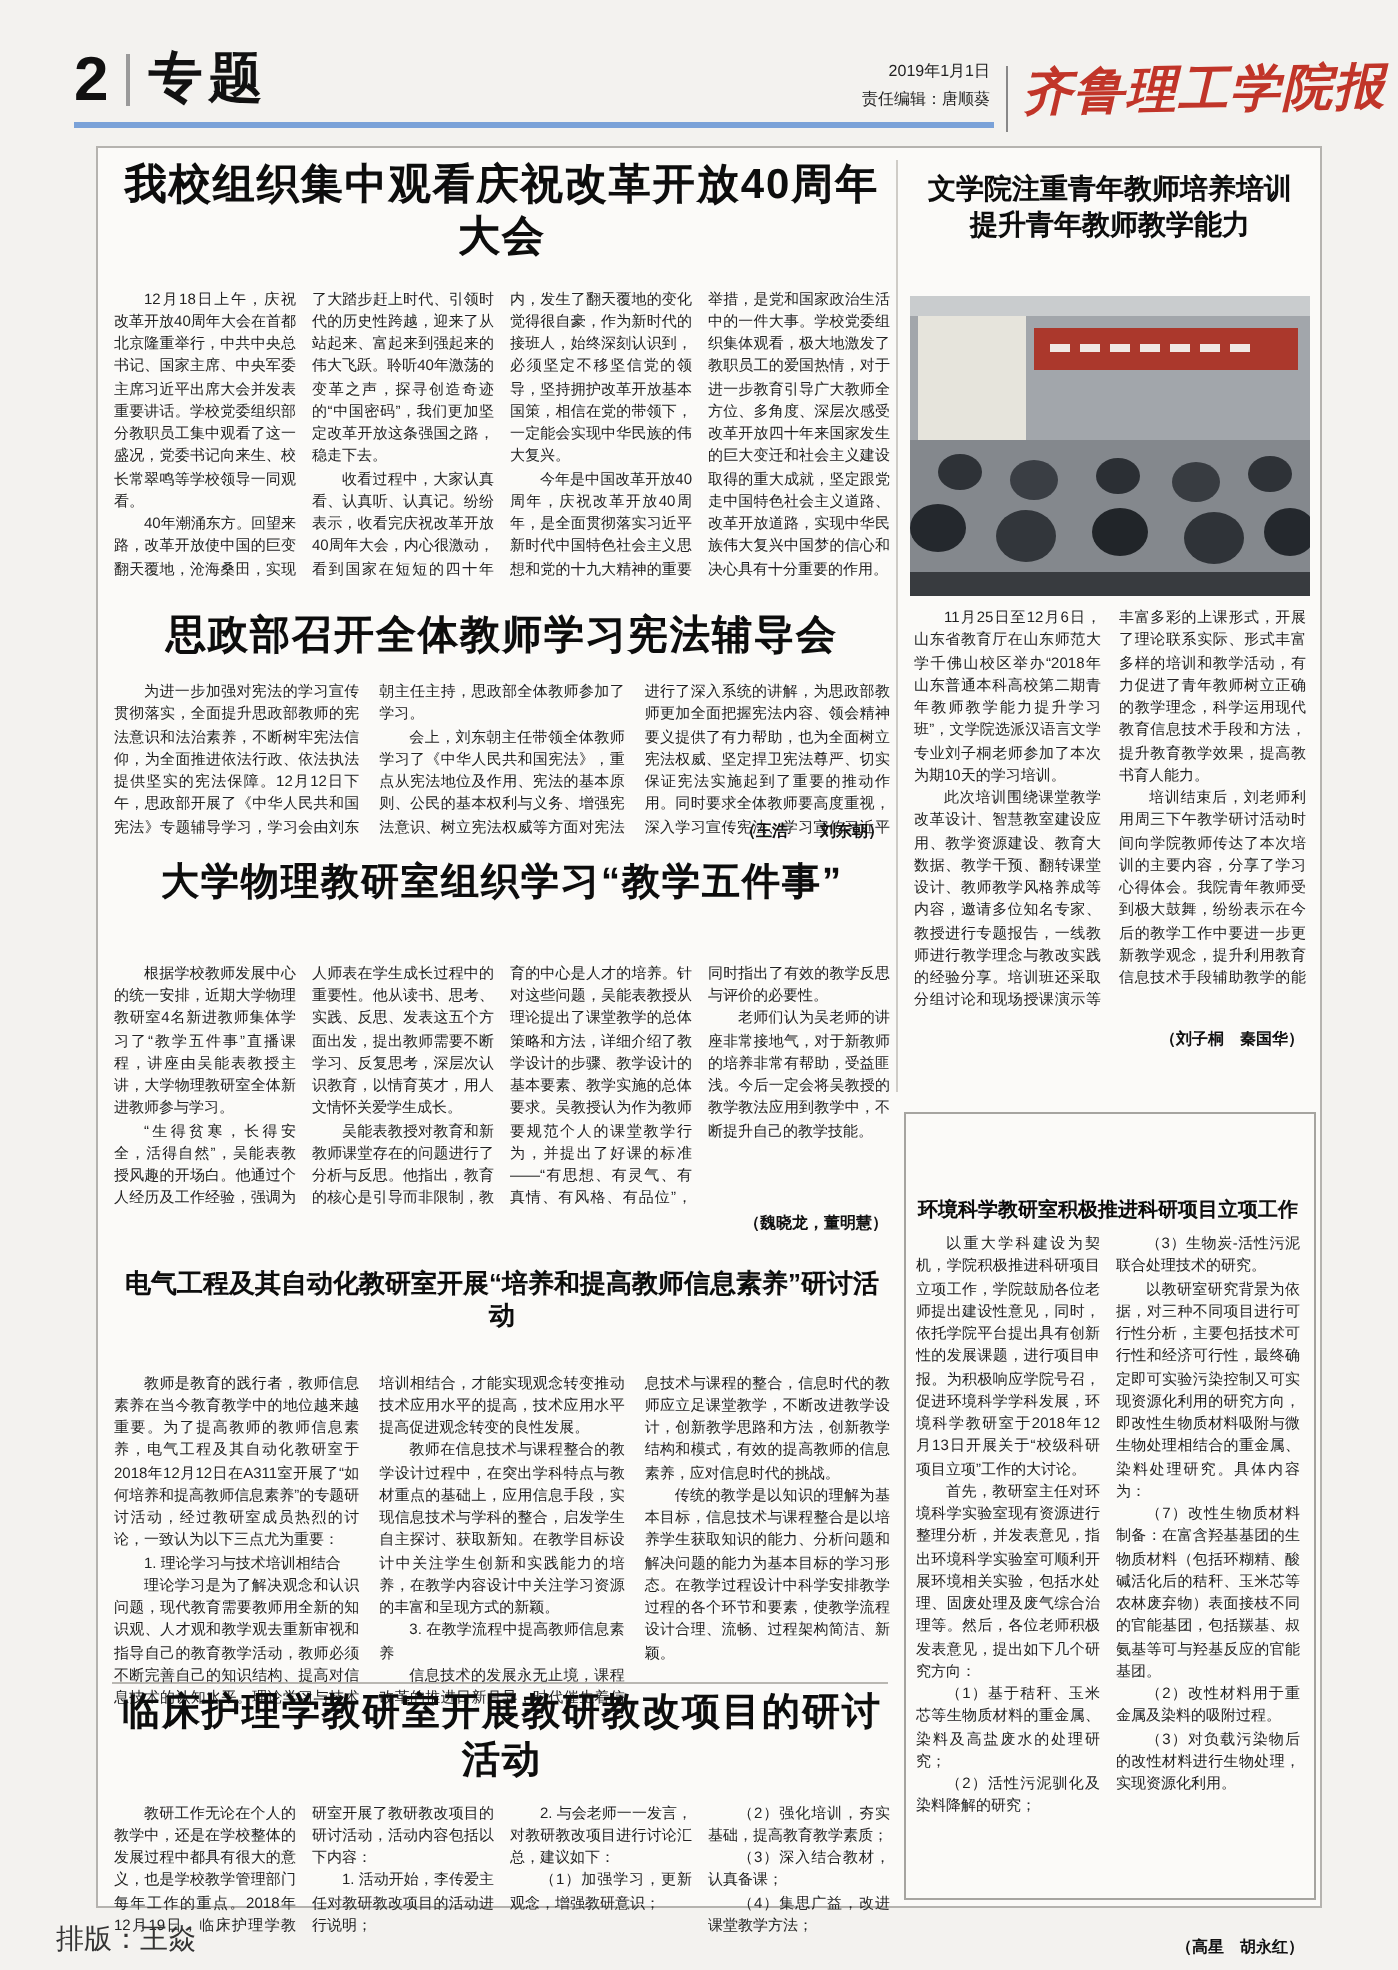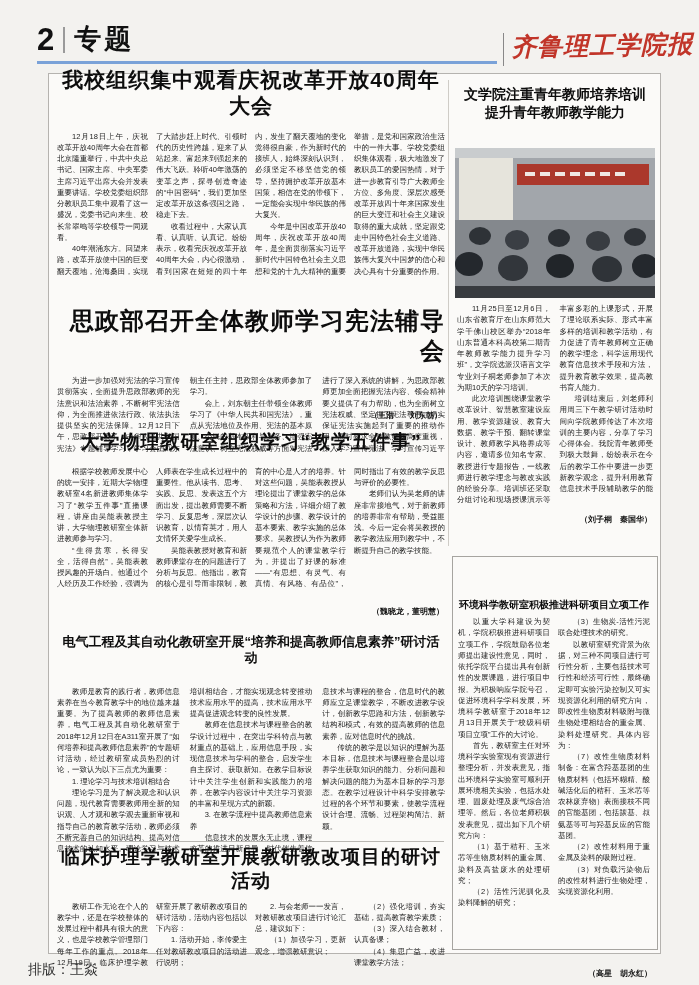--- a/index.html
+++ b/index.html
@@ -19,29 +19,29 @@
   
   #frame{position:absolute;left:48px;top:73px;width:611px;height:879px;border:1px solid #b5b3af;background:#fbfaf8;}
   #vrule{position:absolute;left:448px;top:80px;width:1px;height:466px;background:#cfccc7;}
   #hrule-bottom{position:absolute;left:56px;top:841px;width:388px;height:1px;background:#b9b7b2;}
   
   .atitle{font-weight:900;text-align:center;color:#0d0d0d;line-height:1.25;letter-spacing:1px;}
   .abody{font-size:7.5px;line-height:1.5;color:#222;text-align:justify;overflow:hidden;}
   .abody p{margin:0;text-indent:2em;}
   .byline{position:absolute;font-size:8px;font-weight:bold;color:#111;text-align:right;}
   
-  #a1{position:absolute;left:57px;top:67px;width:388px;}
+  #a1{position:absolute;left:57px;top:80px;width:388px;}
   #a1 .atitle{font-size:21px;}
   #a1 .abody{margin-top:11px;column-count:4;column-gap:8px;height:168px;}
   #a2{position:absolute;left:57px;top:306px;width:388px;}
-  #a2 .atitle{font-size:24px;text-align:right;}
+  #a2 .atitle{font-size:20px;}
   #a2 .abody{margin-top:9px;column-count:3;column-gap:10px;height:82px;}
   #a3{position:absolute;left:57px;top:430px;width:388px;}
   #a3 .atitle{font-size:19px;}
-  #a3 .abody{margin-top:12px;column-count:4;column-gap:8px;height:146px;}
+  #a3 .abody{margin-top:27px;column-count:4;column-gap:8px;height:146px;}
   #a4{position:absolute;left:57px;top:634px;width:388px;}
   #a4 .atitle{font-size:13px;letter-spacing:0;}
   #a4 .abody{margin-top:19px;column-count:3;column-gap:10px;height:172px;}
   #a5{position:absolute;left:57px;top:845px;width:388px;}
   #a5 .atitle{font-size:19px;}
   #a5 .abody{margin-top:8px;column-count:4;column-gap:8px;height:68px;}
   
   #lit{position:absolute;left:455px;top:86px;width:200px;}
   #lit .atitle{font-size:14px;letter-spacing:0;text-align:center;}
   #lit-photo{position:absolute;left:455px;top:148px;width:200px;height:150px;}
@@ -54,20 +54,24 @@
 </style>
 </head>
 <body>
 
 <div id="page">
 
   <div id="hdr-left">
     <span class="pagenum">2</span>
     <span class="hdr-sep"></span>
     <span class="sectionname">专题</span>
+  </div>
+  <div id="hdr-right">
+    <div>2019年1月1日</div>
+    <div>责任编辑：唐顺葵</div>
   </div>
   <div id="hdr-bar"></div>
   <div id="hdr-vline"></div>
   <div id="masthead">齐鲁理工学院报</div>
 
   <div id="frame"></div>
   <div id="vrule"></div>
   <div id="hrule-bottom"></div>
 
   <div id="a1">

